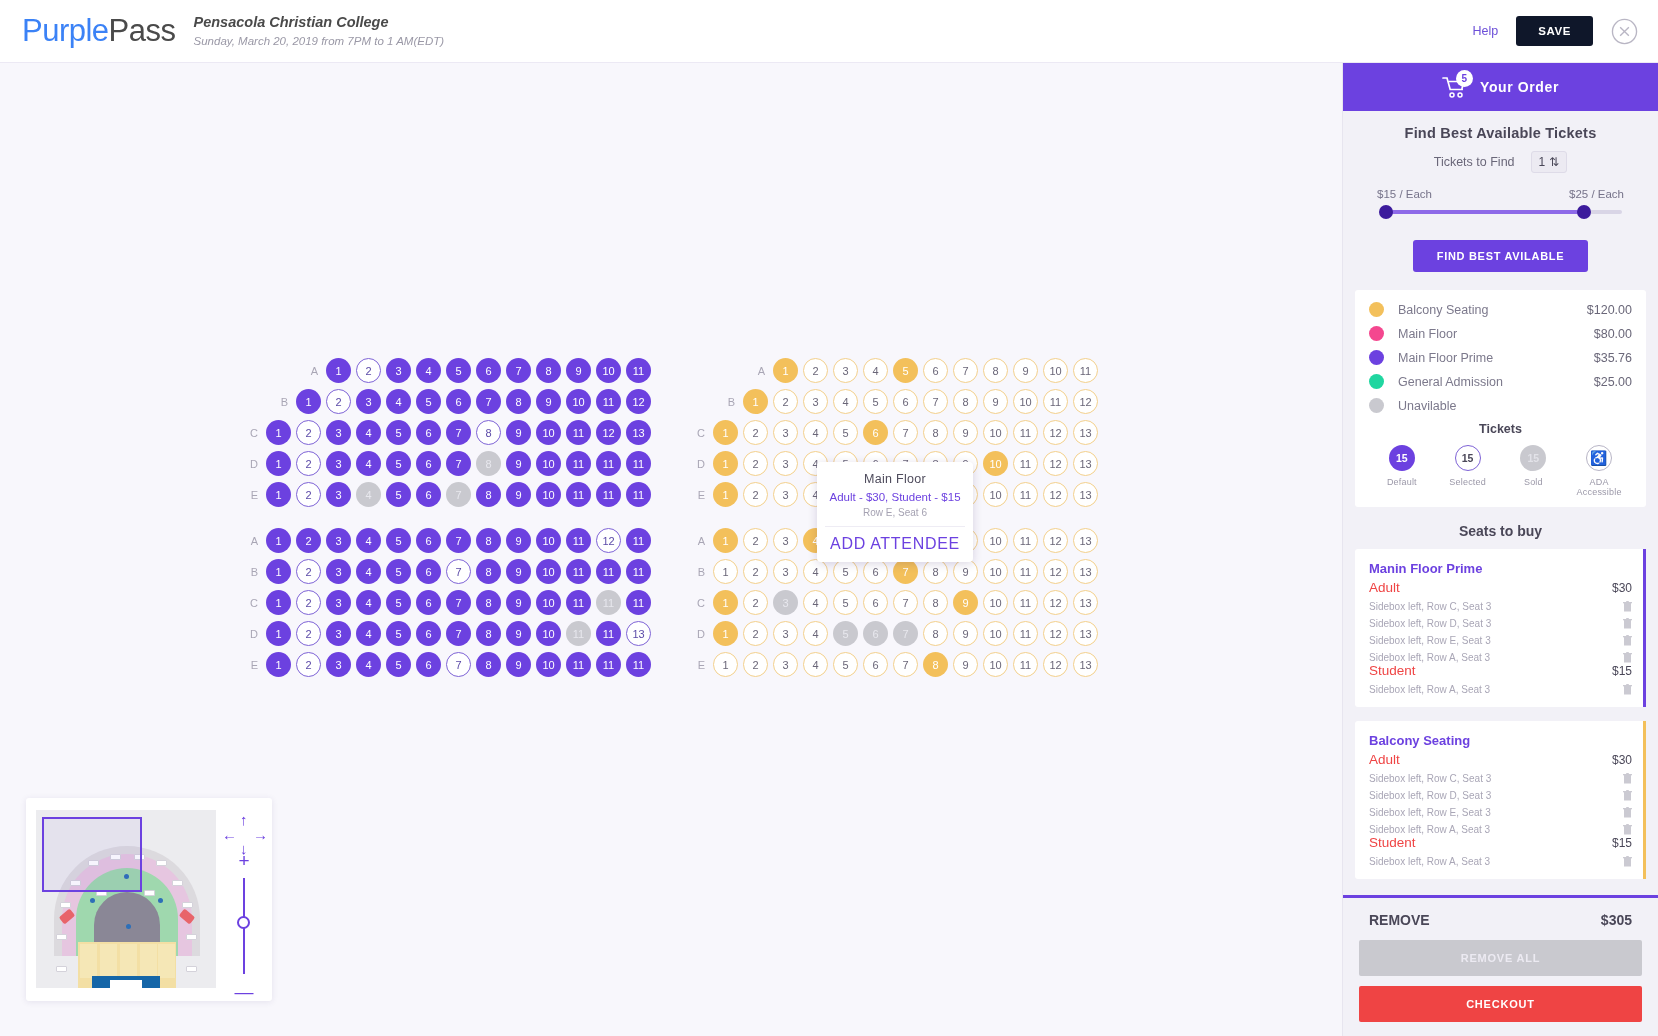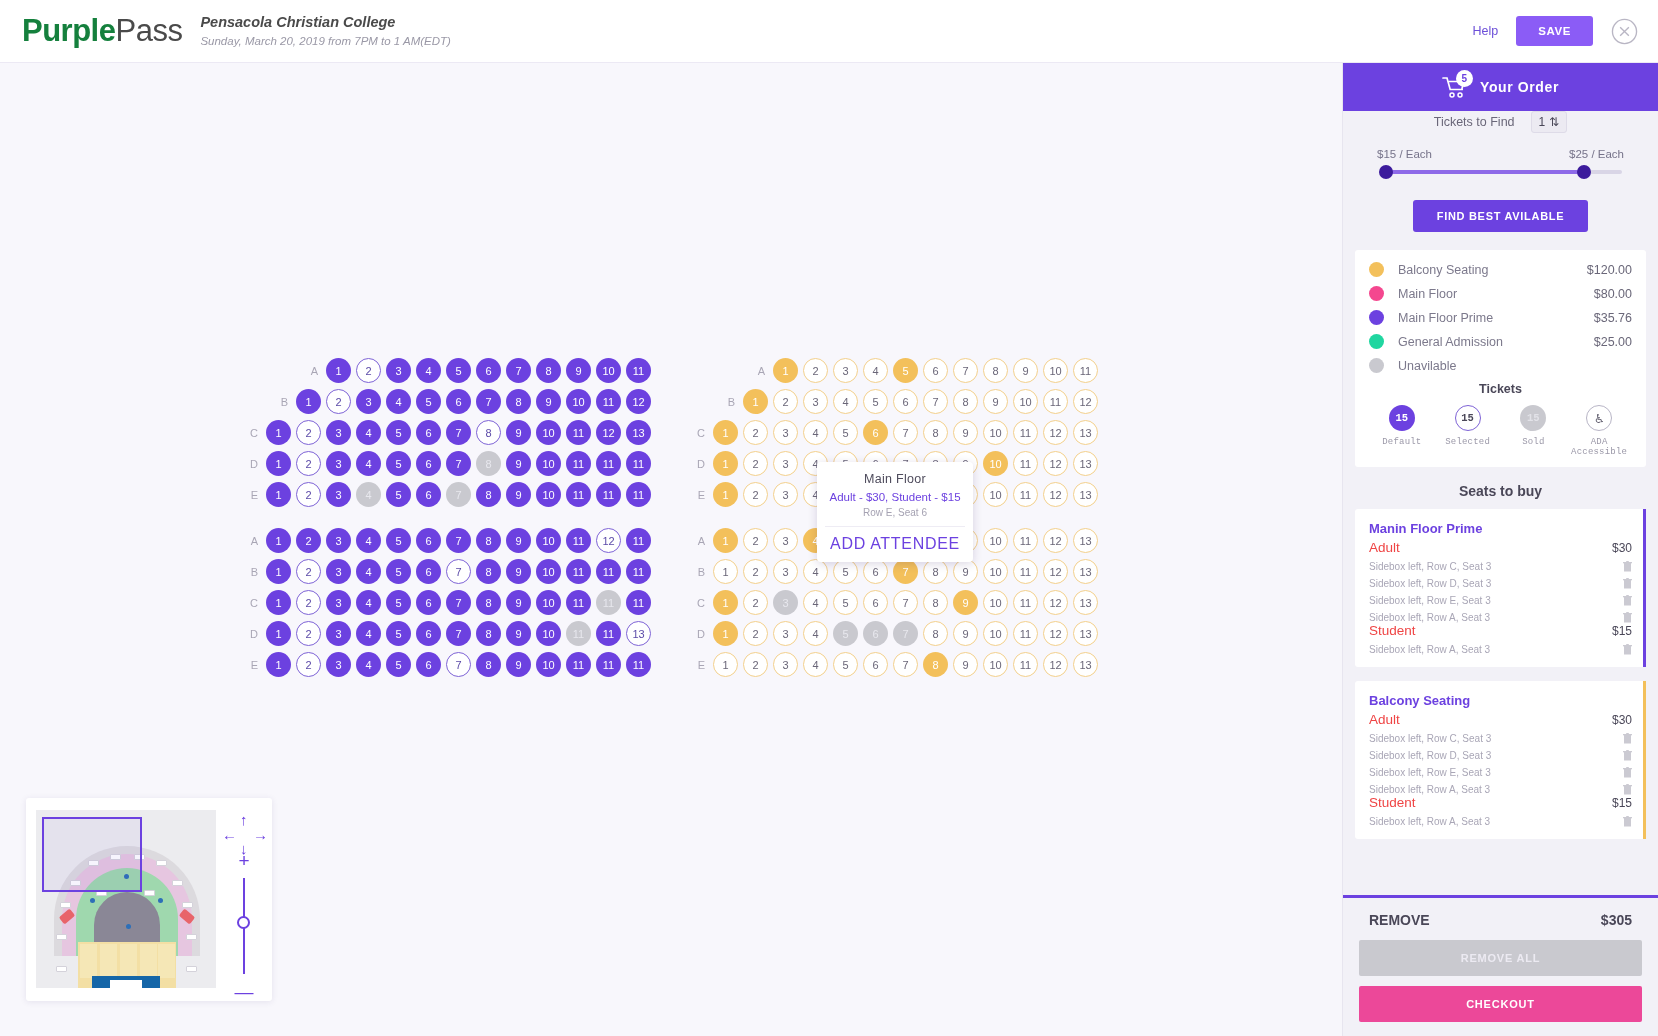--- a/index.html
+++ b/index.html
@@ -14,29 +14,29 @@
   
   .header {
     position: absolute; top: 0; left: 0;
     width: 1658px; height: 63px;
     background: #ffffff;
     border-bottom: 1px solid #ece9f4;
     display: flex; align-items: center;
     z-index: 40;
   }
   .logo { margin-left: 22px; font-size: 31px; letter-spacing: -0.5px; white-space: nowrap; }
-  .logo .p1 { color: #15803d; font-weight: bold; }
+  .logo .p1 { color: #3b82f6; font-weight: normal; }
   .logo .p2 { color: #4a4a4a; font-weight: 300; }
   .ev { margin-left: 18px; line-height: 1.25; font-style: italic; }
   .ev-title { font-size: 14.5px; color: #4a4a4a; font-weight: 600; }
   .ev-sub { font-size: 11.5px; color: #9a98a6; margin-top: 3px; }
   .hdr-right { margin-left: auto; display: flex; align-items: center; gap: 18px; margin-right: 20px; }
   .help-link { color: #6c4fd8; font-size: 12.5px; text-decoration: none; }
   .save-btn {
-    background: #8b5cf6; color: #fff; border: none;
+    background: #0f172a; color: #fff; border: none;
     font-size: 11.5px; font-weight: bold; letter-spacing: .6px;
     padding: 9px 22px; border-radius: 3px; cursor: pointer;
   }
   .close-ic { width: 27px; height: 27px; cursor: pointer; }
 
   
   .canvas {
     position: absolute; top: 63px; left: 0;
     width: 1260px; height: 973px;
     background: #f8f7fc;
@@ -149,21 +149,21 @@
     border: none; font-size: 11px; font-weight: bold; letter-spacing: .7px;
     padding: 10px 24px; border-radius: 3px; cursor: pointer;
   }
   .card { background: #fff; border-radius: 3px; margin: 18px 12px 0; padding: 12px 14px 10px; }
   .lrow { display: flex; align-items: center; font-size: 12.5px; color: #7c798c; margin-bottom: 9px; }
   .ldot { width: 15px; height: 15px; border-radius: 50%; margin-right: 14px; flex: none; }
   .lname { flex: 1; }
   .lprice { color: #6a6779; font-size: 12.5px; }
   .tk-title { text-align: center; font-size: 12.5px; font-weight: bold; color: #4a4758; margin: 8px 0 9px; }
   .tk-row { display: flex; justify-content: space-around; align-items: flex-start; }
-  .tk { text-align: center; width: 68px; font-family: Liberation Mono, monospace; }
+  .tk { text-align: center; width: 68px; }
   .tk-ic {
     width: 26px; height: 26px; border-radius: 50%; margin: 0 auto 6px;
     display: flex; align-items: center; justify-content: center; font-size: 10.5px; font-weight: bold;
   }
   .ic-def { background: #6c41e0; color: #fff; }
   .ic-sel { background: #fff; color: #4a4758; border: 1.6px solid #7e63d6; }
   .ic-sold { background: #c9c9cf; color: #e2e2e8; }
   .ic-ada { background: #fff; color: #5b5869; border: 1.6px solid #b8b5c6; font-size: 14px; }
   .tk-lbl { font-size: 9px; color: #9b98a8; letter-spacing: .2px; }
   .s2b { text-align: center; font-size: 14px; font-weight: bold; color: #4a4758; margin: 16px 0 10px; }
@@ -173,21 +173,21 @@
   .sc-balc::after { background: #f3c05b; }
   .sc-cat { font-size: 13px; font-weight: bold; color: #6c41e0; margin-bottom: 4px; }
   .sc-head { display: flex; justify-content: space-between; align-items: baseline; }
   .sc-type { font-size: 13.5px; color: #ef4444; }
   .sc-amt { font-size: 12px; color: #4a4758; }
   .sc-line { display: flex; justify-content: space-between; align-items: center; font-size: 10px; color: #a9a6b6; margin-top: 6px; }
   .trash { width: 9px; height: 11px; opacity: .45; cursor: pointer; }
   .foot { position: absolute; left: 0; right: 0; bottom: 0; background: #f2f1f7; border-top: 3px solid #6c41e0; padding: 12px 16px 14px; }
   .tot-row { display: flex; justify-content: space-between; font-size: 14px; font-weight: bold; color: #4a4758; padding: 2px 10px 12px; }
   .rm-btn { display: block; width: 100%; background: #c9c9cf; color: #eceaf2; border: none; font-size: 11px; font-weight: bold; letter-spacing: .8px; padding: 12px 0; border-radius: 2px; cursor: pointer; margin-bottom: 10px; }
-  .co-btn { display: block; width: 100%; background: #ec4899; color: #fff; border: none; font-size: 11px; font-weight: bold; letter-spacing: .8px; padding: 12px 0; border-radius: 2px; cursor: pointer; }
+  .co-btn { display: block; width: 100%; background: #ef4444; color: #fff; border: none; font-size: 11px; font-weight: bold; letter-spacing: .8px; padding: 12px 0; border-radius: 2px; cursor: pointer; }
 </style>
 </head>
 <body>
 
 <div class="app">
 
   <div class="header">
     <div class="logo">
       <span class="p1">Purple</span><span class="p2">Pass</span>
     </div>
@@ -600,20 +600,21 @@
           <path d="M1 2 h4 l3.2 11.5 h12" fill="none" stroke="#fff" stroke-width="1.7" stroke-linecap="round"></path>
           <path d="M7 5.5 h15 l-2 7" fill="none" stroke="#fff" stroke-width="1.7" stroke-linecap="round"></path>
           <circle cx="10" cy="19" r="2" fill="none" stroke="#fff" stroke-width="1.5"></circle>
           <circle cx="18" cy="19" r="2" fill="none" stroke="#fff" stroke-width="1.5"></circle>
         </svg>
         <div class="badge">5</div>
       </div>
       <span>Your Order</span>
     </div>
 
+    <div class="fba-title">Find Best Available Tickets</div>
     <div class="ttf">
       <span>Tickets to Find</span>
       <span class="stepper">
         <span>1</span>
         <span>⇅</span>
       </span>
     </div>
     <div class="prices">
       <span>$15 / Each</span>
       <span>$25 / Each</span>

